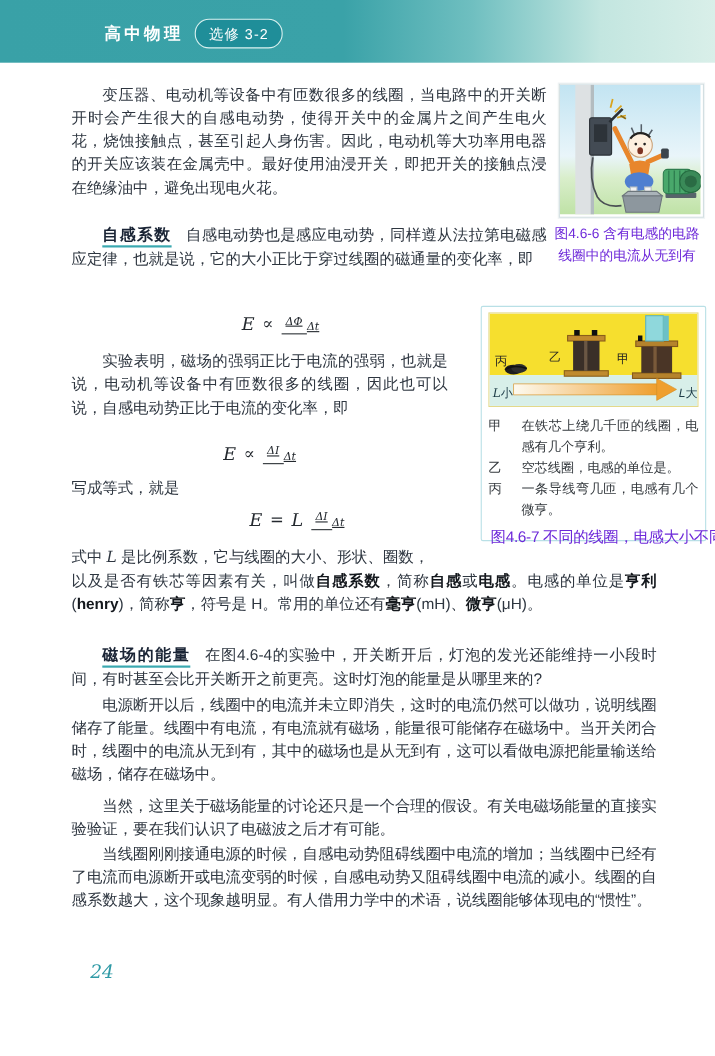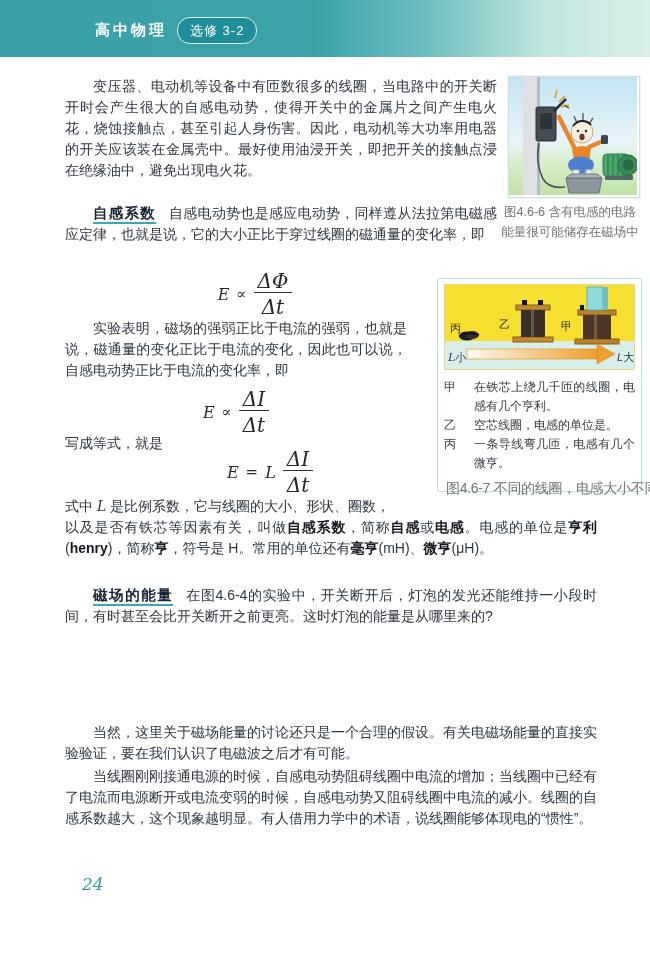--- a/index.html
+++ b/index.html
@@ -28,28 +28,28 @@
     letter-spacing:1px;
   }
   .b{font-weight:700;color:#14181d;}
   .i{font-style:italic;font-family:"DejaVu Serif","Liberation Serif",serif;}
   
   .formula-row{position:absolute;display:flex;align-items:center;justify-content:center;}
   .formula{display:flex;align-items:center;gap:7px;color:#23282e;
     font-family:"DejaVu Serif","Liberation Serif",serif;font-size:16px;}
   .fvar{font-style:italic;}
   .frel{font-size:15px;}
-  .frac{display:inline-flex;flex-direction:column;align-items:center;font-size:20px;line-height:17px;}
+  .frac{display:inline-flex;flex-direction:row;align-items:center;font-size:10px;line-height:17px;text-decoration:underline;}
   .frac .num{border-bottom:1.3px solid #2c3136;padding:0 4px 2px;font-style:italic;}
   .frac .den{padding-top:6px;font-style:italic;}
   .ftag{position:absolute;right:0;top:50%;transform:translateY(-50%);
     font-size:14px;color:#2e3640;font-family:"Liberation Sans",sans-serif;}
   
   .fig-photo{position:absolute;background:#fff;border:1px solid #d3dfe2;box-shadow:0 0 0 1px #f0f4f5;}
-  .fig-cap{color:#737373;font-size:12.5px;line-height:20px;}
+  .fig-cap{color:#6d28d9;font-size:12.5px;line-height:20px;}
   #fig466-cap{position:absolute;left:494px;top:202px;width:152px;text-align:center;}
   #fig467-box{
     position:absolute;left:437px;top:278px;width:203px;height:212px;
     border:1px solid #b9e0e6;border-radius:2px;background:#fff;
   }
   #fig467-box .photo-wrap{margin:5px 6px 6px;width:189px;height:84px;border:1px solid #e3d98a;}
   .fig-list{padding:2px 6px 0;font-size:12px;line-height:19px;color:#33383d;}
   .fig-item{display:flex;gap:8px;text-align:justify;}
   .fig-item .key{flex:0 0 14px;}
   .fig-item .txt{flex:1;margin-left:8px;}
@@ -83,21 +83,21 @@
     <div class="formula">
       <span class="fvar">E</span>
       <span class="frel">∝</span>
       <span class="frac">
         <span class="num">ΔΦ</span>
         <span class="den">Δt</span>
       </span>
     </div>
   </div>
 
-  <div class="blk ind" style="left:65px;top:318px;width:342px;">实验表明，磁场的强弱正比于电流的强弱，也就是说，磁通量的变化正比于电流的变化，因此也可以说，自感电动势正比于电流的变化率，即</div>
+  <div class="blk ind" style="left:65px;top:318px;width:342px;">实验表明，磁场的强弱正比于电流的强弱，也就是说，电动机等设备中有匝数很多的线圈，因此也可以说，自感电动势正比于电流的变化率，即</div>
 
   <div class="formula-row" style="left:65px;top:392px;width:342px;height:40px;">
     <div class="formula">
       <span class="fvar">E</span>
       <span class="frel">∝</span>
       <span class="frac">
         <span class="num">ΔI</span>
         <span class="den">Δt</span>
       </span>
     </div>
@@ -117,20 +117,21 @@
     </div>
     <span class="ftag">(1)</span>
   </div>
 
   <div class="blk" style="left:65px;top:496px;width:532px;"><span>式中 </span><span class="i">L</span><span> 是比例系数，它与线圈的大小、形状、圈数，</span><br><span>以及是否有铁芯等因素有关，叫做</span><span class="b">自感系数</span><span>，简称</span><span class="b">自感</span><span>或</span><span class="b">电感</span><span>。电感的单位是</span><span class="b">亨利</span><span>(</span><span class="b">henry</span><span>)，简称</span><span class="b">亨</span><span>，符号是 H。常用的单位还有</span><span class="b">毫亨</span><span>(mH)、</span><span class="b">微亨</span><span>(μH)。</span></div>
 
   <div class="blk ind" style="left:65px;top:585px;width:532px;">
     <span class="sec-head">磁场的能量</span><span>在图4.6-4的实验中，开关断开后，灯泡的发光还能维持一小段时间，有时甚至会比开关断开之前更亮。这时灯泡的能量是从哪里来的?</span>
   </div>
 
+  <div class="blk ind" style="left:65px;top:630px;width:532px;">电源断开以后，线圈中的电流并未立即消失，这时的电流仍然可以做功，说明线圈储存了能量。线圈中有电流，有电流就有磁场，能量很可能储存在磁场中。当开关闭合时，线圈中的电流从无到有，其中的磁场也是从无到有，这可以看做电源把能量输送给磁场，储存在磁场中。</div>
 
   <div class="blk ind" style="left:65px;top:722px;width:532px;">当然，这里关于磁场能量的讨论还只是一个合理的假设。有关电磁场能量的直接实验验证，要在我们认识了电磁波之后才有可能。</div>
 
   <div class="blk ind" style="left:65px;top:766px;width:532px;">当线圈刚刚接通电源的时候，自感电动势阻碍线圈中电流的增加；当线圈中已经有了电流而电源断开或电流变弱的时候，自感电动势又阻碍线圈中电流的减小。线圈的自感系数越大，这个现象越明显。有人借用力学中的术语，说线圈能够体现电的“惯性”。</div>
 
   <div class="fig-photo" style="left:508px;top:76px;width:130px;height:120px;">
     <svg width="128" height="118" viewBox="0 0 128 118">
       <defs>
         <linearGradient id="sky466" x1="0" y1="0" x2="0" y2="1">
           <stop offset="0" stop-color="#c2e4f2"></stop>
@@ -182,21 +183,21 @@
         <rect x="96" y="98" width="28" height="5" rx="1" fill="#57636a"></rect>
         <rect x="94" y="77" width="26" height="22" rx="4" fill="#49a86b" stroke="#2e7d4f"></rect>
         <path d="M99,78 v20 M104,78 v20 M109,78 v20 M114,78 v20" stroke="#2e7d4f" stroke-width="1.2"></path>
         <circle cx="119" cy="88" r="10" fill="#3a8a58" stroke="#256c41"></circle>
         <circle cx="119" cy="88" r="5.5" fill="#2a6b44"></circle>
       </g>
     </svg>
   </div>
   <div id="fig466-cap" class="fig-cap">
     <div>图4.6-6 含有电感的电路</div>
-    <div>能量很可能储存在磁场中</div>
+    <div>线圈中的电流从无到有</div>
   </div>
 
   <div id="fig467-box">
     <div class="photo-wrap">
       <svg width="189" height="84" viewBox="0 0 189 84">
         <defs>
           <linearGradient id="arrow467" x1="0" y1="0" x2="1" y2="0">
             <stop offset="0" stop-color="#fdfaf0"></stop>
               <stop offset="1" stop-color="#ef9f2e"></stop>
           </linearGradient>

